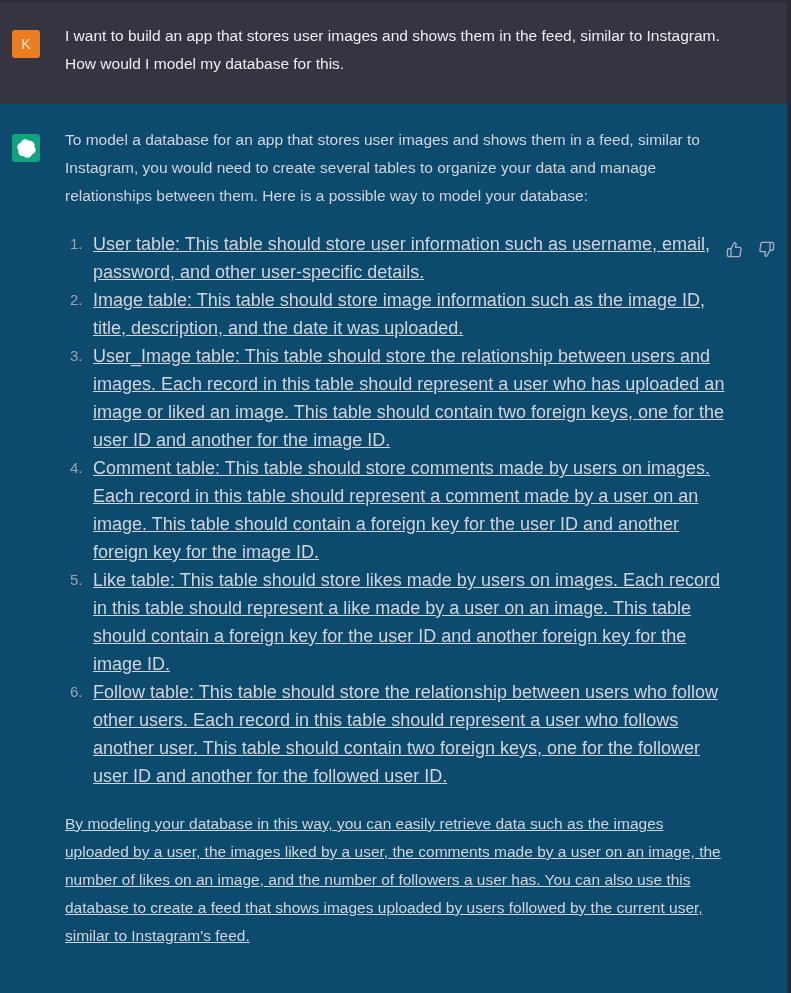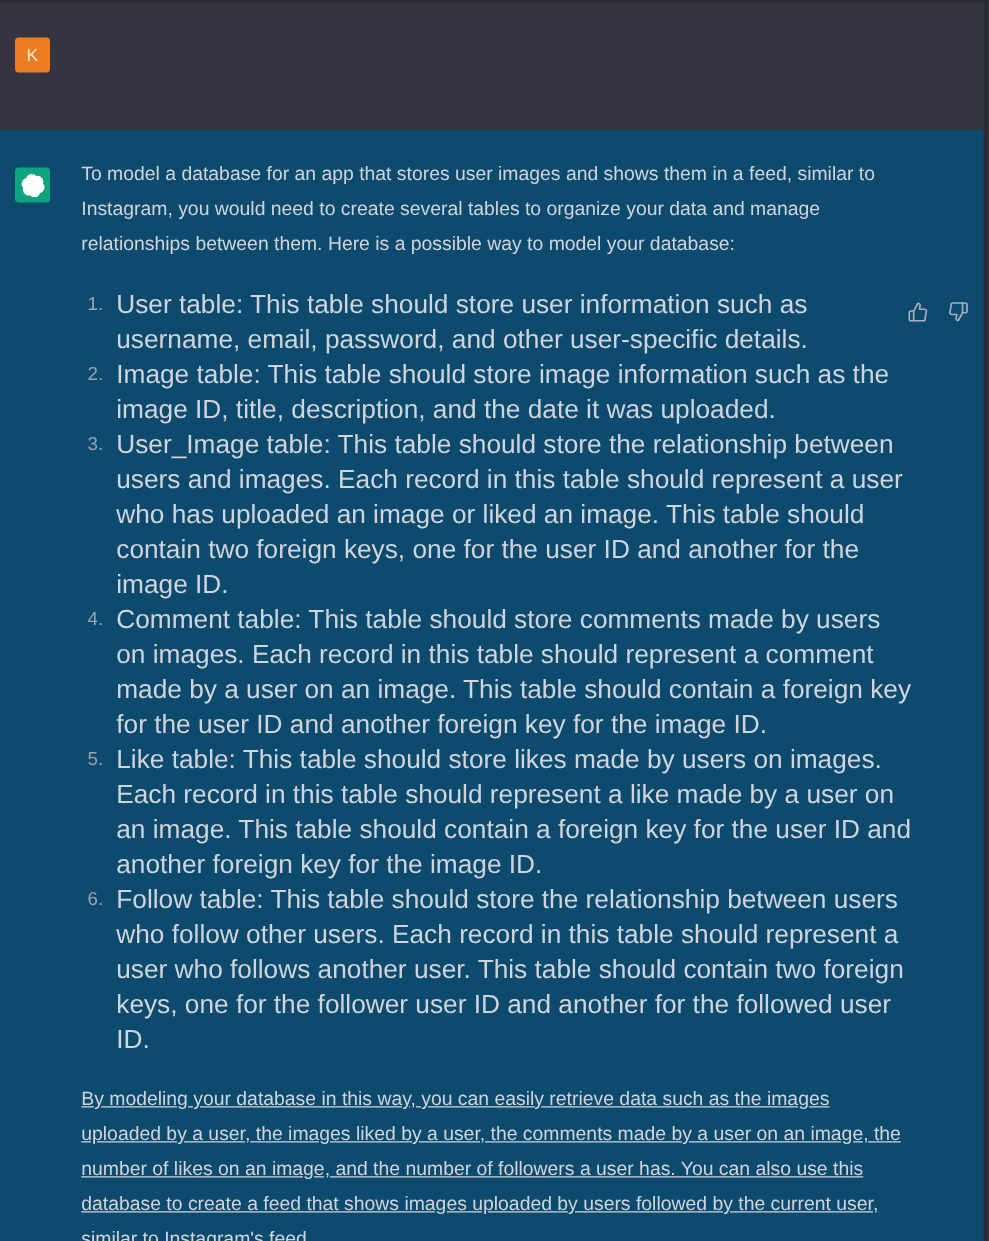--- a/index.html
+++ b/index.html
@@ -143,23 +143,24 @@
     font-size: 15px;
     line-height: 28px;
     text-align: left;
     padding-left: 5px;
     box-sizing: border-box;
   }
 
   .list-item-text {
     flex: 1 1 auto;
     color: #D1D5DB;
-    font-size: 21px;
+    font-size: 18px;
     line-height: 28px;
     max-width: 640px;
+    text-decoration: underline;
   }
 
   
   .feedback {
     position: absolute;
     top: 136px;
     right: 16px;
     display: flex;
     gap: 14px;
     align-items: center;
@@ -183,20 +184,23 @@
 <body>
 
 <div id="app">
 
   <div class="top-rule"></div>
   <div class="right-gutter"></div>
 
   <div class="message user">
     <div class="avatar-col">
       <div class="avatar user-avatar">K</div>
+    </div>
+    <div class="body-col">
+      <p class="msg-text">I want to build an app that stores user images and shows them in the feed, similar to Instagram. How would I model my database for this.</p>
     </div>
   </div>
 
   <div class="message assistant">
 
     <div class="feedback">
       <button class="feedback-btn" aria-label="thumbs-up">
         <svg width="17" height="17" viewBox="0 0 24 24" fill="none" stroke="currentColor" stroke-width="1.9" stroke-linecap="round" stroke-linejoin="round">
           <path d="M7 22H4a2 2 0 0 1-2-2v-7a2 2 0 0 1 2-2h3"></path>
           <path d="M7 11l4.5-8.2a1 1 0 0 1 1.4-.4 2.6 2.6 0 0 1 1.3 2.8L13.5 9H19a2.3 2.3 0 0 1 2.3 2.8l-1.4 7A2.3 2.3 0 0 1 17.6 22H7z"></path>

